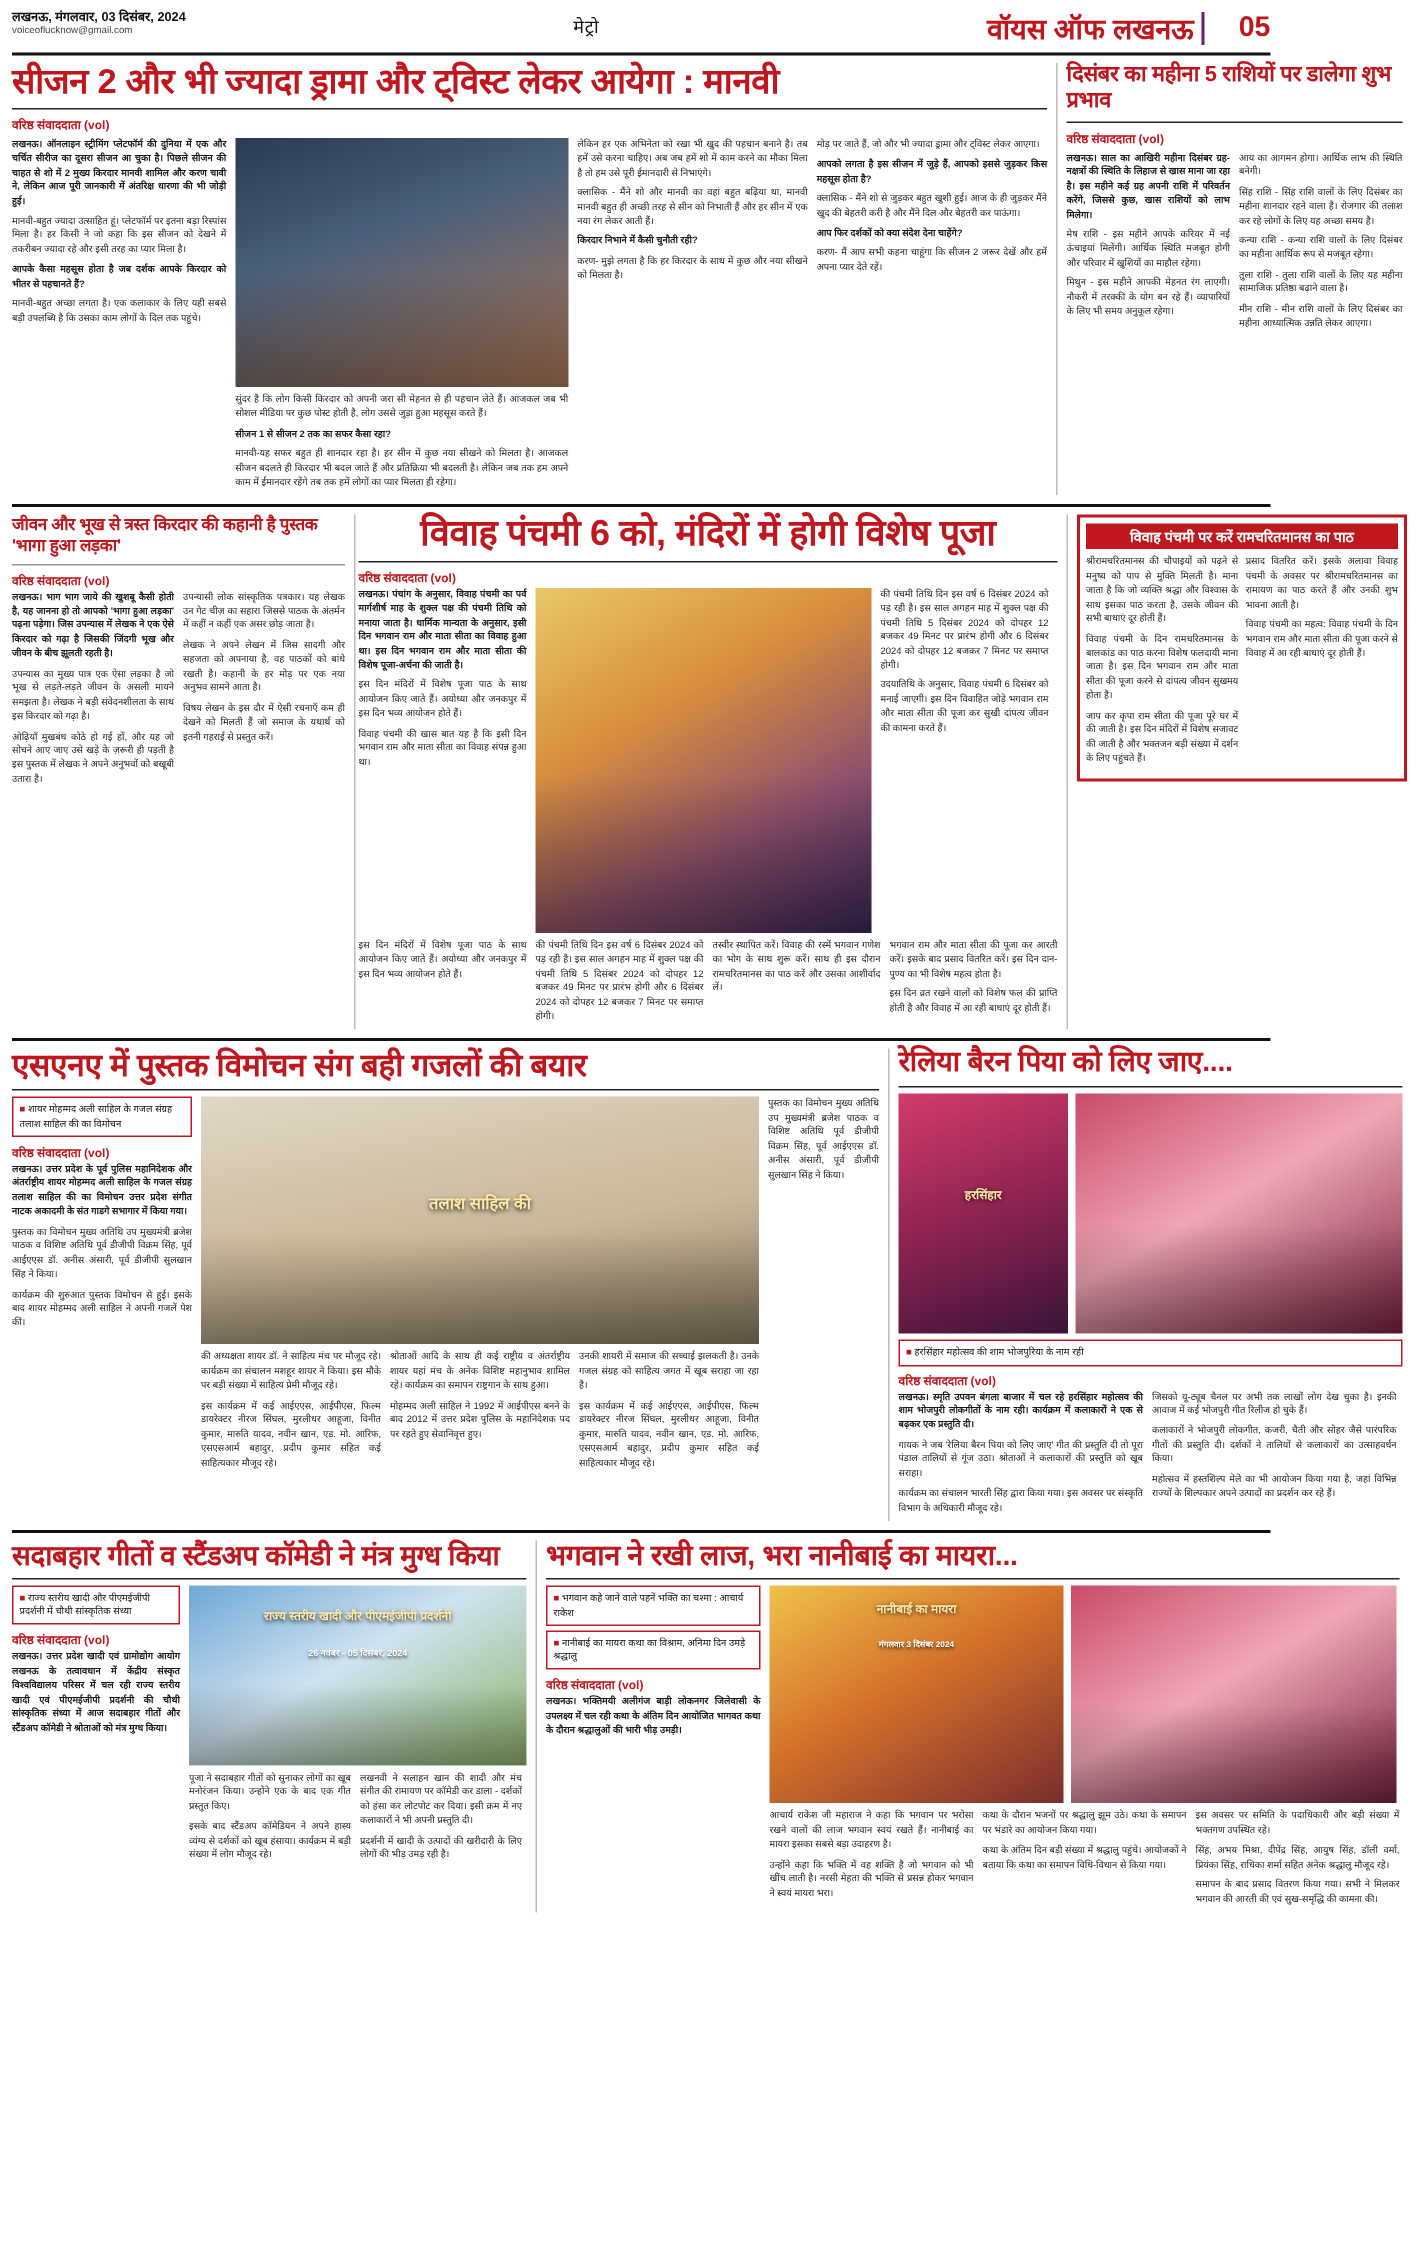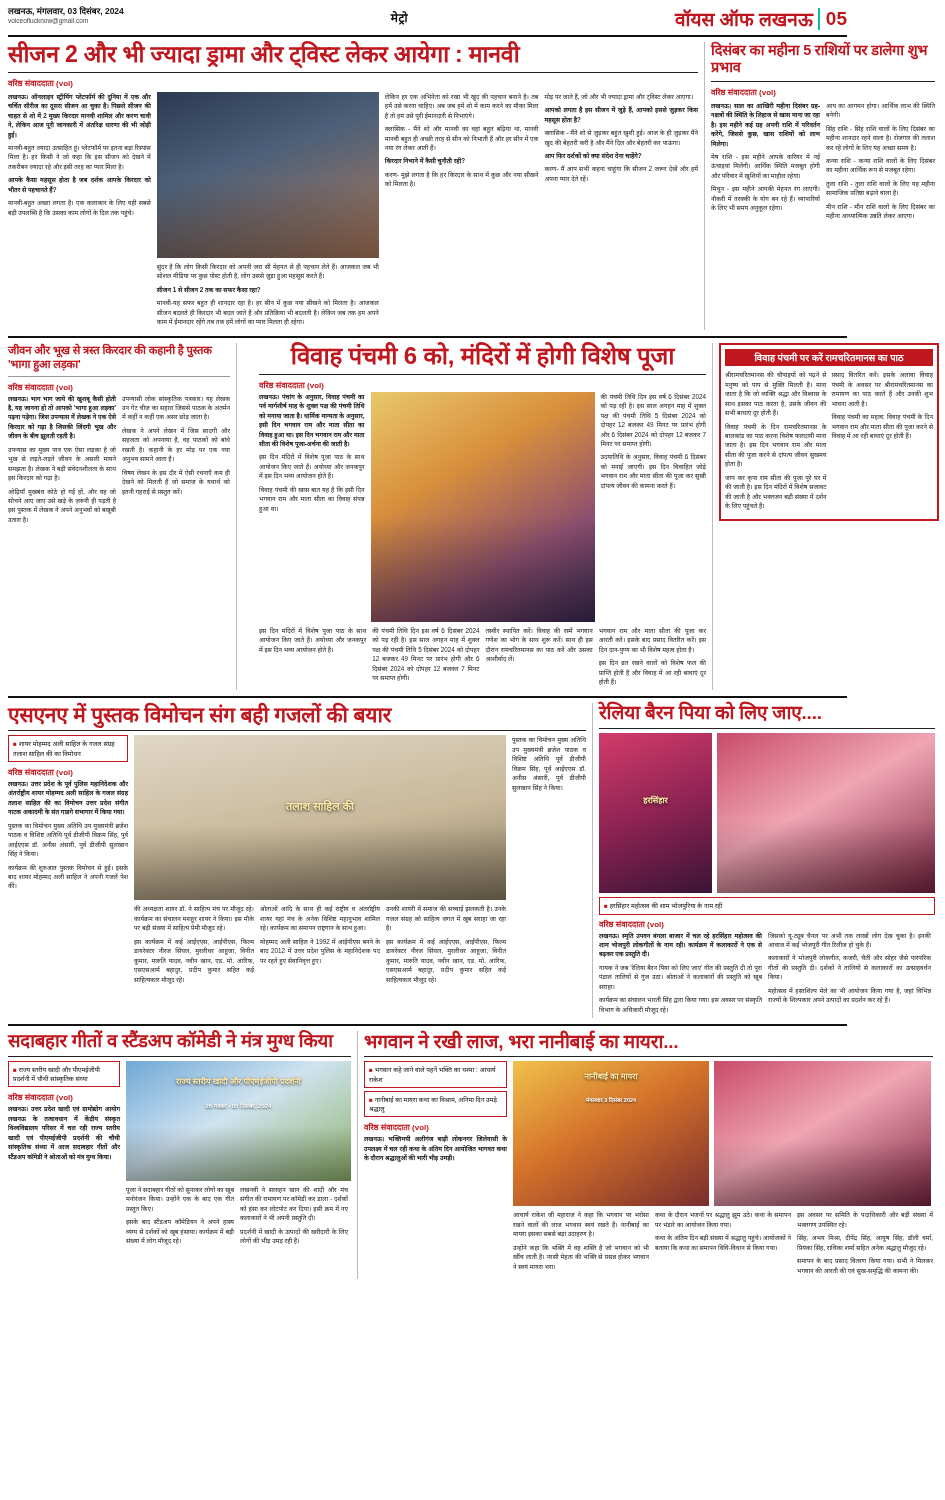--- a/index.html
+++ b/index.html
@@ -13,24 +13,24 @@
     overflow: hidden;
   }
   .page { width:855px; height:1500px; padding:6px 8px 4px 8px; position:relative; }
 
   
   .masthead { display:flex; align-items:flex-start; justify-content:space-between;
      border-bottom:2px solid #111; padding-bottom:3px; }
   .mast-left { font-size:8px; line-height:1.35; }
   .mast-left .dateline { font-weight:bold; font-size:8.5px; }
   .mast-left .email { color:#444; font-size:6.5px; }
-  .mast-center { font-weight:bold; font-size:12px; letter-spacing:0.5px; padding-top:3px;text-align:center; }
+  .mast-center { font-weight:normal; font-size:12px; letter-spacing:0.5px; padding-top:3px;text-align:center; }
   .mast-right { display:flex; align-items:center; gap:5px; }
   .mast-right .brand { color:#c0161d; font-weight:bold; font-size:19px; letter-spacing:0px; }
-  .mast-right .pageno { color:#c0161d; font-weight:bold; font-size:19px; border-left:2px solid #14b8a6; padding-left:6px; }
+  .mast-right .pageno { color:#c0161d; font-weight:bold; font-size:19px; border-left:2px solid #701a75; padding-left:23px; }
 
   
   .rule-h { border-top:1px solid #222; margin:4px 0; }
   .rule-h.thin { border-top:1px solid #999; }
   .vr { border-left:1px solid #bbb; }
 
   .headline {
     color:#c0161d; font-weight:bold; line-height:1.12; letter-spacing:-0.2px;
   }
   .byline { font-size:8px; font-weight:bold; margin:3px 0 2px 0; }
@@ -219,21 +219,21 @@
         <div style="width:108px;">
           <div class="body-txt">
             <p>उपन्यासी लोक सांस्कृतिक पत्रकार। यह लेखक उन गेट चीज़ का सहारा जिससे पाठक के अंतर्मन में कहीं न कहीं एक असर छोड़ जाता है।</p>
             <p>लेखक ने अपने लेखन में जिस सादगी और सहजता को अपनाया है, वह पाठकों को बांधे रखती है। कहानी के हर मोड़ पर एक नया अनुभव सामने आता है।</p>
             <p>विषय लेखन के इस दौर में ऐसी रचनाएँ कम ही देखने को मिलती हैं जो समाज के यथार्थ को इतनी गहराई से प्रस्तुत करें।</p>
           </div>
         </div>
       </div>
     </div>
 
-    <div class="sec2-b vr" style="padding-left:22px;">
+    <div class="sec2-b vr" style="padding-left:2px;">
       <div class="headline h2-b">विवाह पंचमी 6 को, मंदिरों में होगी विशेष पूजा</div>
       <div class="rule-h"></div>
       <div class="byline"><span class="vol">वरिष्ठ संवाददाता (vol)</span></div>
       <div style="display:flex; gap:6px;">
         <div style="width:112px;">
           <div class="body-txt">
             <p class="lead">लखनऊ। पंचांग के अनुसार, विवाह पंचमी का पर्व मार्गशीर्ष माह के शुक्ल पक्ष की पंचमी तिथि को मनाया जाता है। धार्मिक मान्यता के अनुसार, इसी दिन भगवान राम और माता सीता का विवाह हुआ था। इस दिन भगवान राम और माता सीता की विशेष पूजा-अर्चना की जाती है।</p>
             <p>इस दिन मंदिरों में विशेष पूजा पाठ के साथ आयोजन किए जाते हैं। अयोध्या और जनकपुर में इस दिन भव्य आयोजन होते हैं।</p>
             <p>विवाह पंचमी की खास बात यह है कि इसी दिन भगवान राम और माता सीता का विवाह संपन्न हुआ था।</p>
           </div>

